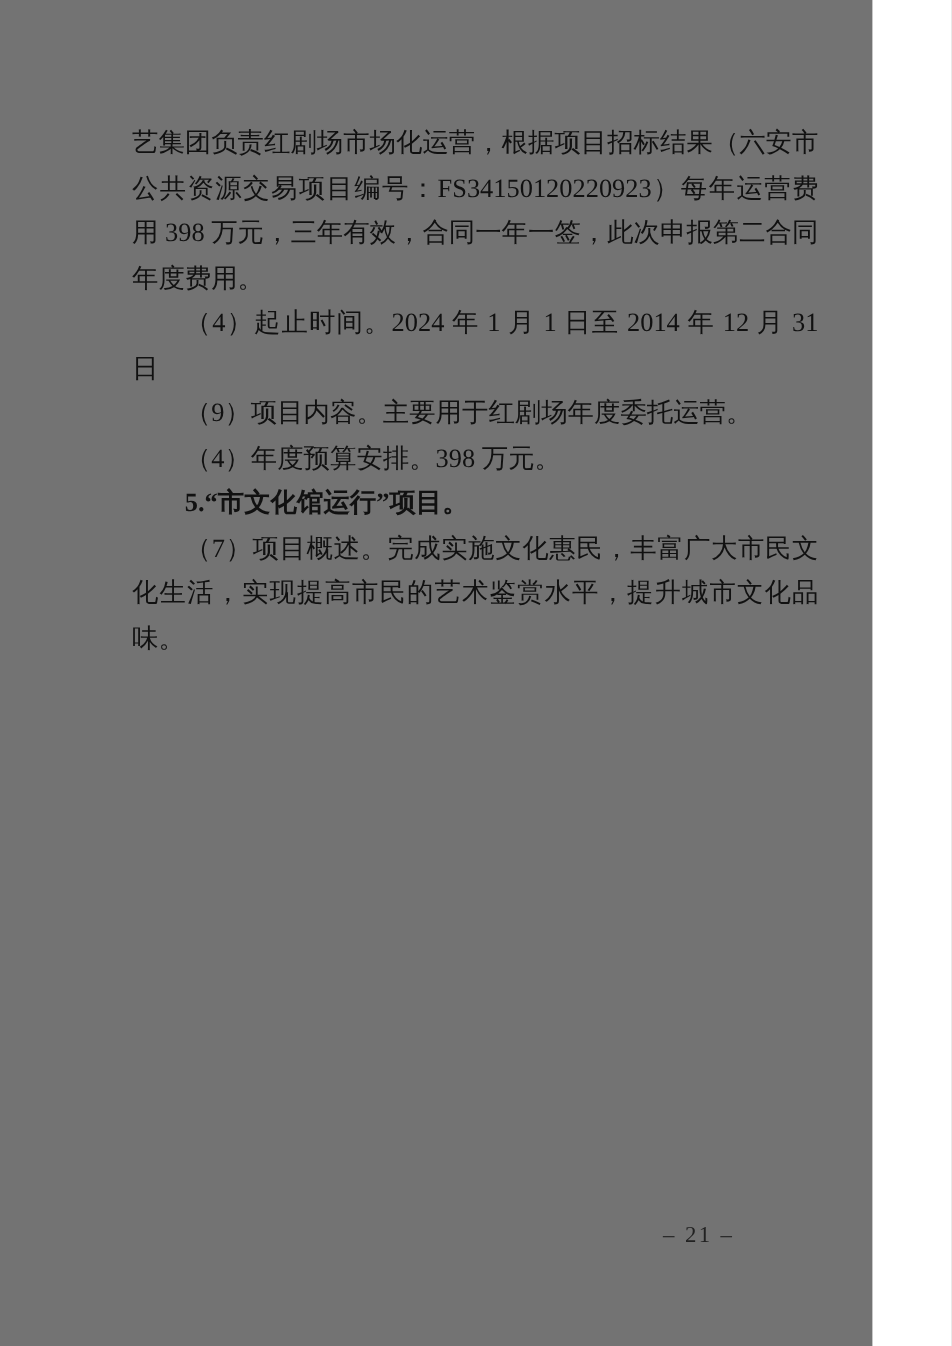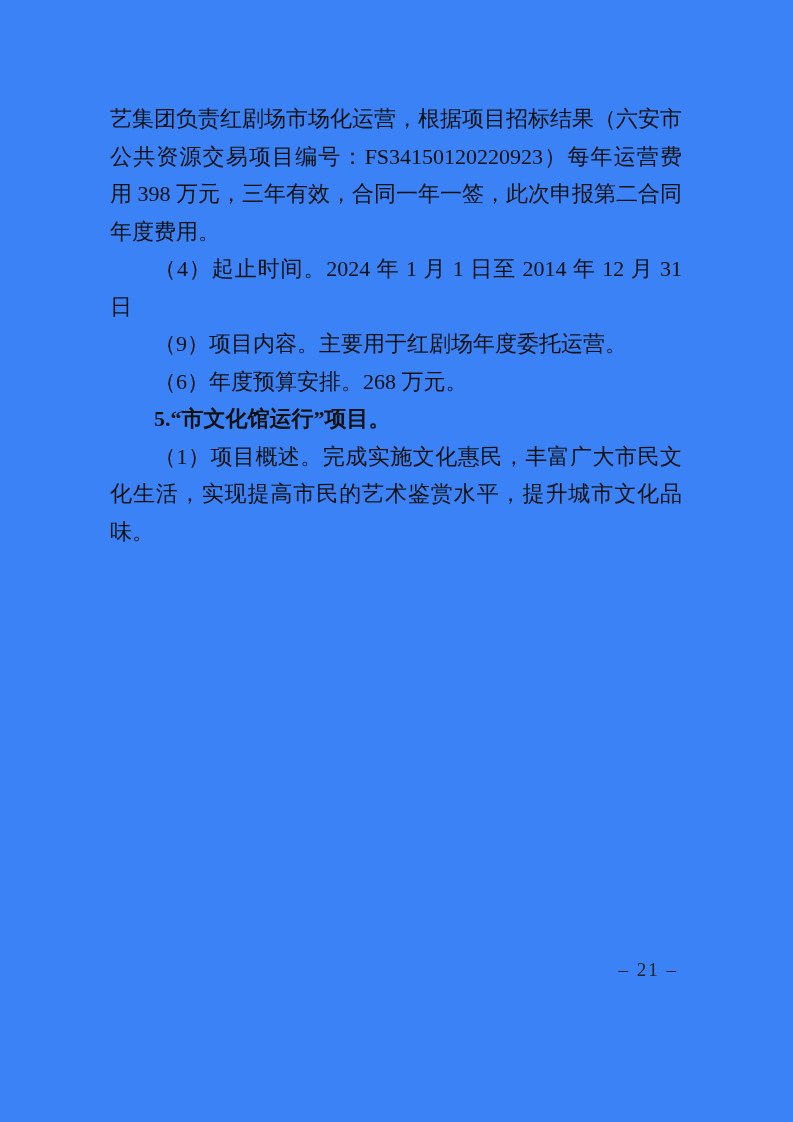--- a/index.html
+++ b/index.html
@@ -2,23 +2,23 @@
 <html lang="zh"><head>
 <meta charset="utf-8">
 <style>
   html, body {
     margin: 0;
     padding: 0;
     background: #ffffff;
   }
   .page {
     position: relative;
-    width: 793px;
+    width: 727px;
     height: 1122px;
-    background: #3b82f6;
+    background: #737373;
     overflow: hidden;
     font-family: "Liberation Serif", "DejaVu Serif", serif;
     color: #111111;
   }
   .content {
     position: absolute;
     left: 110px;
     top: 100px;
     width: 572px;
     font-size: 22px;
@@ -32,35 +32,35 @@
     padding: 0;
   }
   .para.indent {
     text-indent: 2em;
   }
   .para.bold {
     font-weight: bold;
   }
   .page-footer {
     position: absolute;
-    top: 958px;
+    top: 1018px;
     right: 115px;
     font-size: 19px;
     line-height: 24px;
     color: #222222;
     letter-spacing: 2px;
   }
 </style>
 </head>
 <body>
 
 <div class="page">
   <div class="content">
     <p class="para">艺集团负责红剧场市场化运营，根据项目招标结果（六安市公共资源交易项目编号：FS34150120220923）每年运营费用 398 万元，三年有效，合同一年一签，此次申报第二合同年度费用。</p>
     <p class="para indent">（4）起止时间。2024 年 1 月 1 日至 2014 年 12 月 31 日</p>
     <p class="para indent">（9）项目内容。主要用于红剧场年度委托运营。</p>
-    <p class="para indent">（6）年度预算安排。268 万元。</p>
+    <p class="para indent">（4）年度预算安排。398 万元。</p>
     <p class="para indent bold">5.“市文化馆运行”项目。</p>
-    <p class="para indent">（1）项目概述。完成实施文化惠民，丰富广大市民文化生活，实现提高市民的艺术鉴赏水平，提升城市文化品味。</p>
+    <p class="para indent">（7）项目概述。完成实施文化惠民，丰富广大市民文化生活，实现提高市民的艺术鉴赏水平，提升城市文化品味。</p>
   </div>
 
   <div class="page-footer">– 21 –</div>
 </div>
 
 </body></html>

